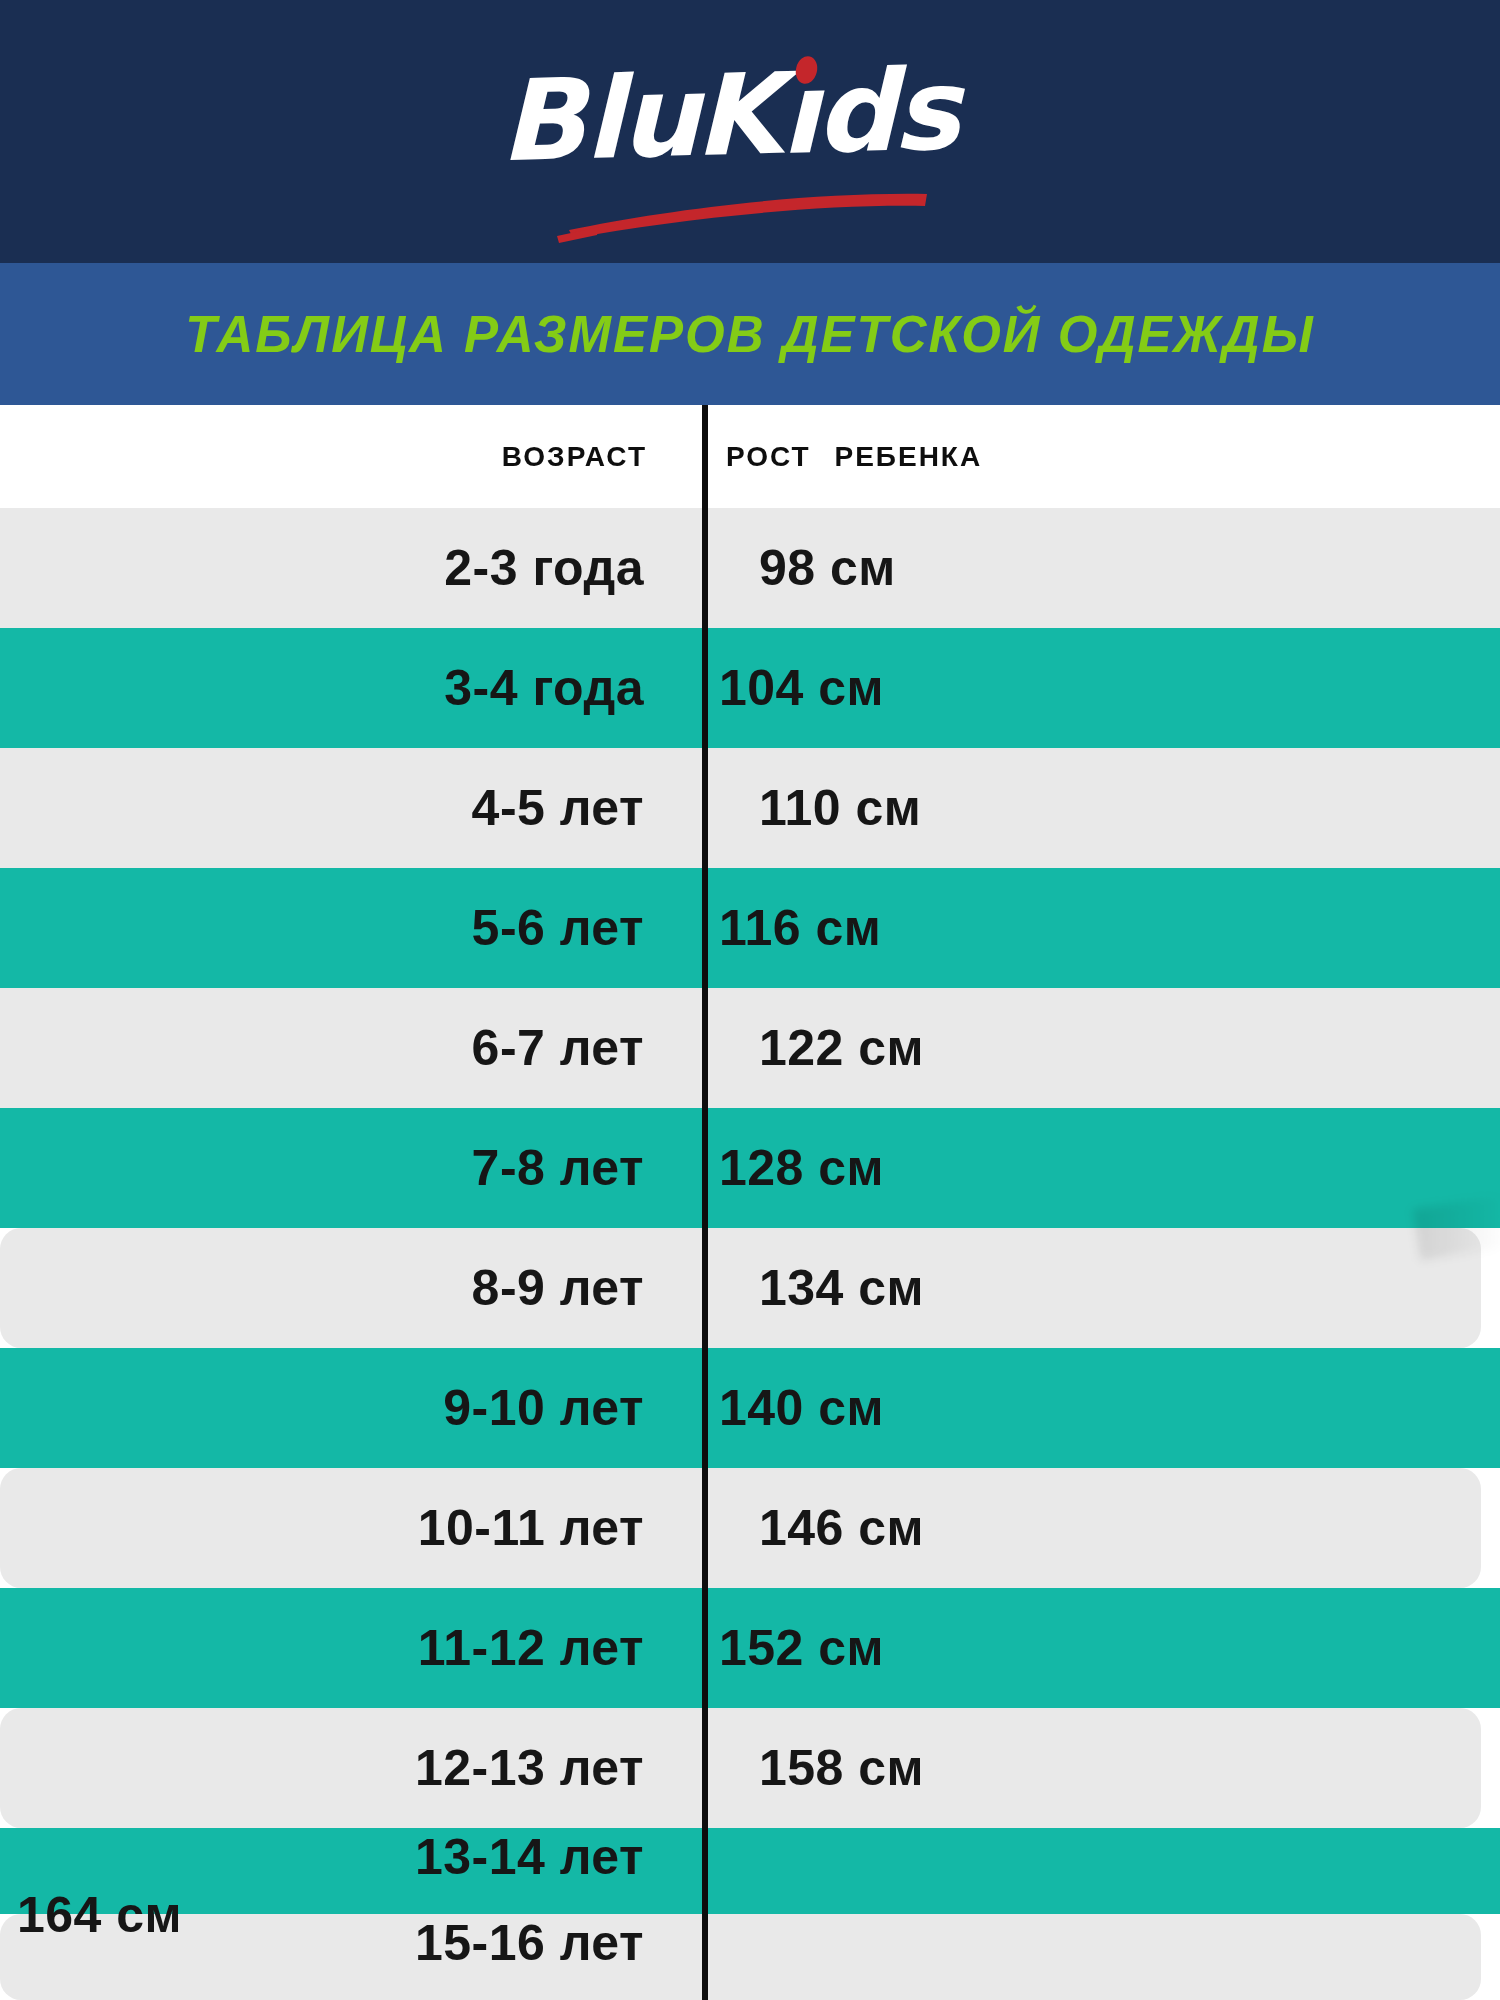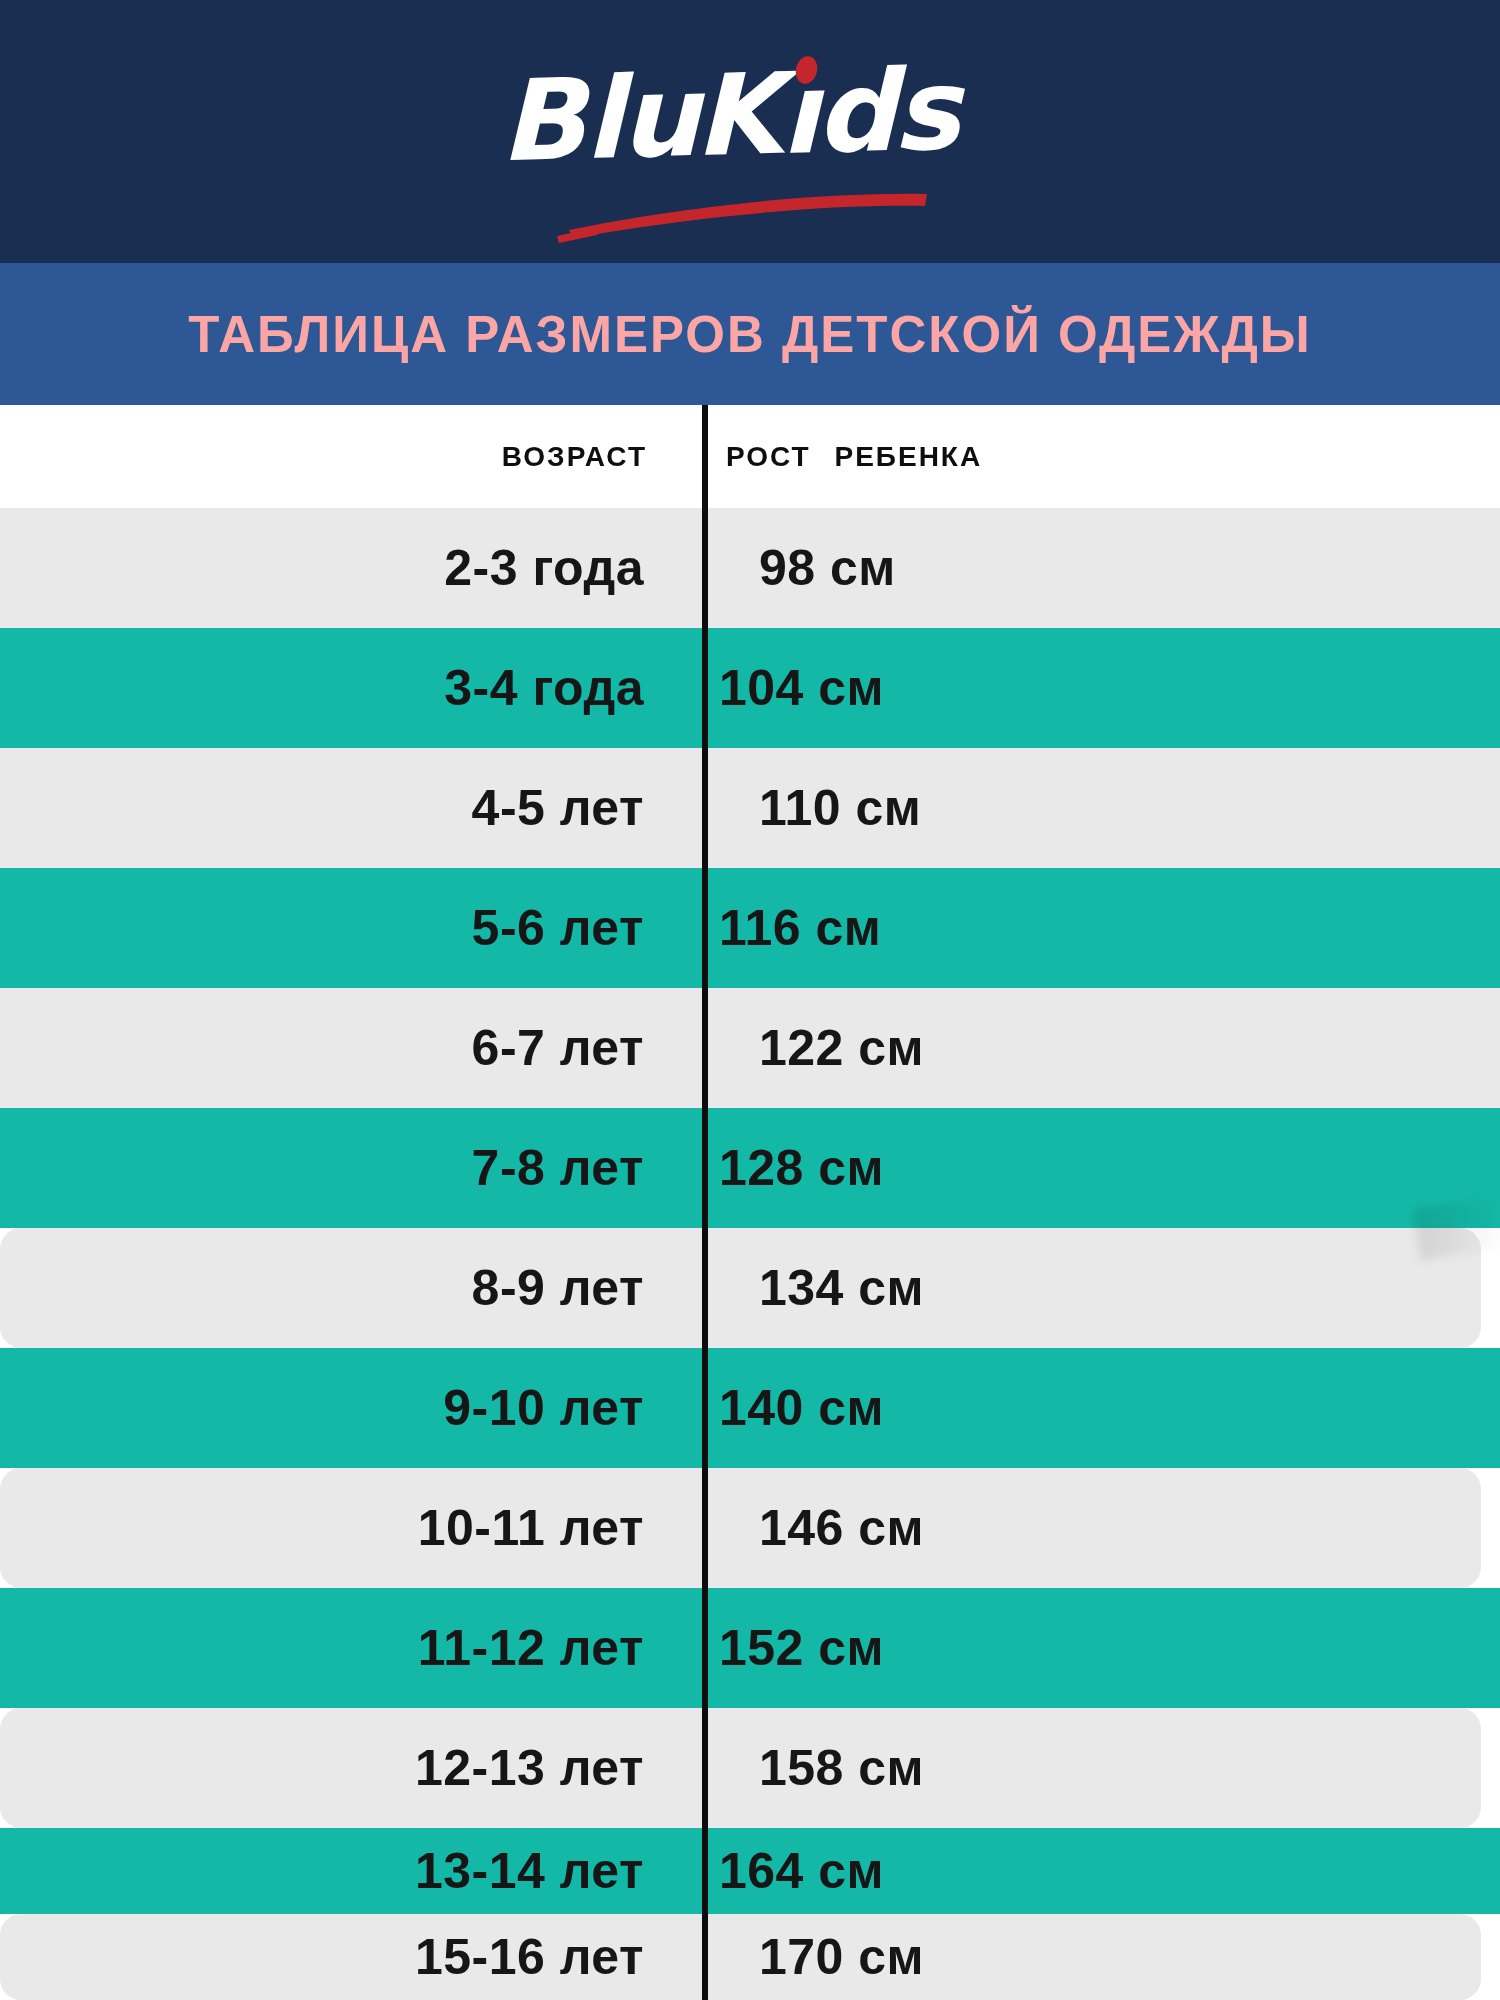--- a/index.html
+++ b/index.html
@@ -44,43 +44,43 @@
     position:absolute;left:55px;top:162px;width:385px;height:56px;
     overflow:visible;
   }
   
   .title-band{
     position:absolute;left:0;top:263px;width:1500px;height:142px;
     background:var(--band-blue);
     display:flex;align-items:center;justify-content:center;
   }
   .page-title{
-    color:#fca5a5;font-size:51px;font-weight:700;
-    letter-spacing:2px;white-space:nowrap;
+    color:#84cc16;font-size:51px;font-weight:700;
+    letter-spacing:2px;white-space:nowrap;font-style:italic;
   }
   
   .size-table{position:absolute;left:0;top:405px;width:1500px;height:1595px;}
   .thead{
     display:flex;height:103px;background:#fff;
   }
   .cell{display:flex;align-items:center;}
   .cell-left{
     width:702px;justify-content:flex-end;padding-right:55px;
   }
   .cell-right{
     flex:1;justify-content:flex-start;padding-left:24px;
   }
   .th{
     font-size:28px;font-weight:700;color:#0e0e0e;letter-spacing:2px;text-align:center;
   }
   .th-height{word-spacing:14px;}
   .row{display:flex;height:120px;background:#14b8a6;}
   .row.gray{background:var(--row-gray);gap:40px;}
   .row.gray.inset{width:1481px;border-radius:21px;}
-  .row:nth-child(12),.row:nth-child(13){height:86px;}
+  .row:nth-child(12),.row:nth-child(13){height:86px;flex-direction:column;}
   .age-cell,.height-cell{
     font-size:50px;font-weight:700;color:var(--ink);
     letter-spacing:0.5px;white-space:nowrap;
   }
   .row .cell-right{padding-left:17px;text-align:center;}
   .row .cell-left{padding-right:58px;}
   .v-divider{
     position:absolute;left:702px;top:0;width:6px;height:1595px;
     background:#0d0d0d;
   }

